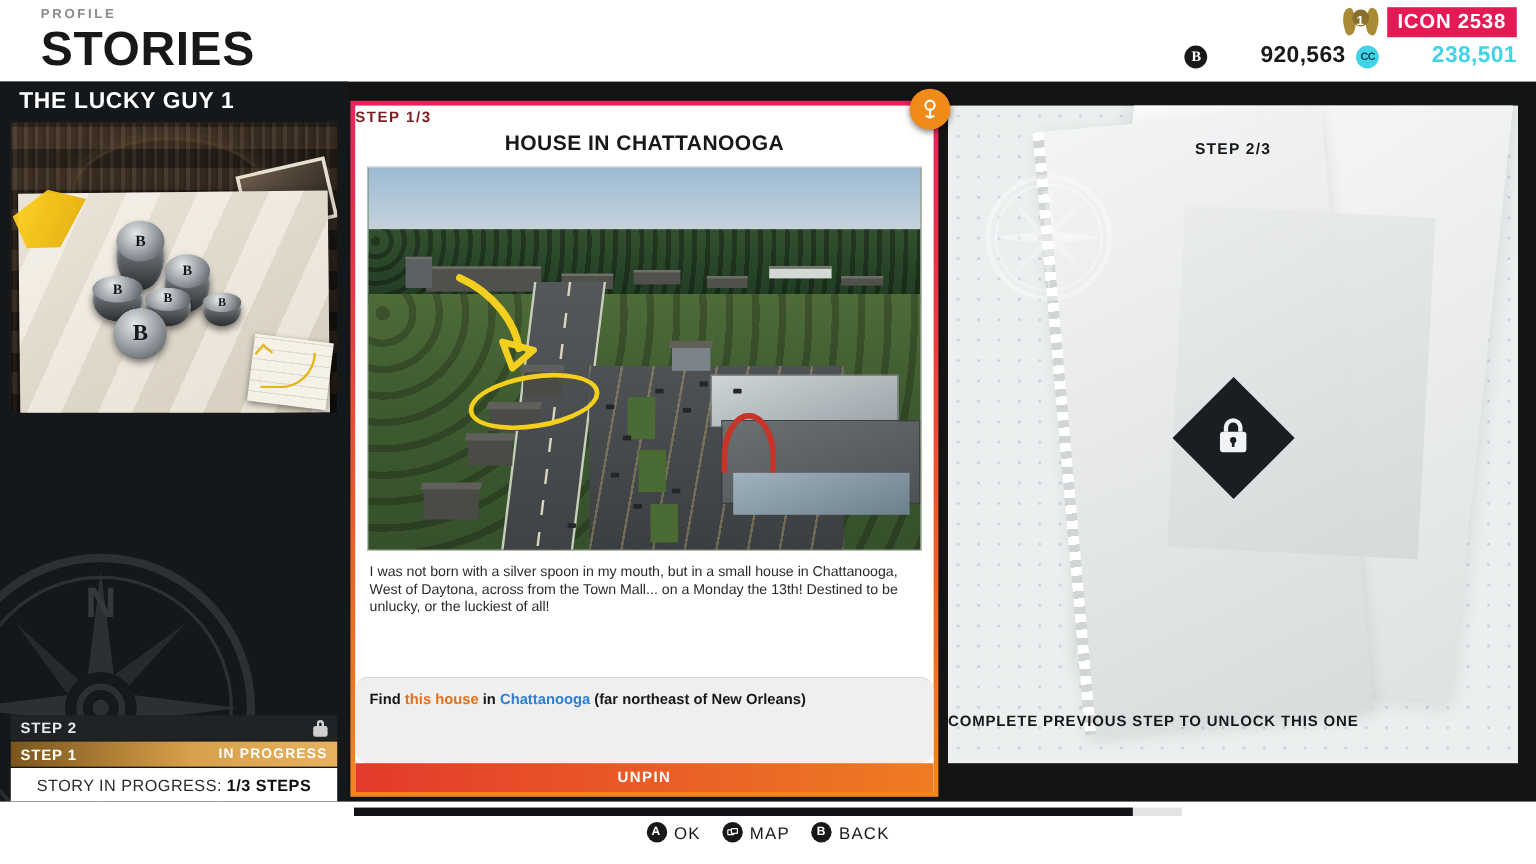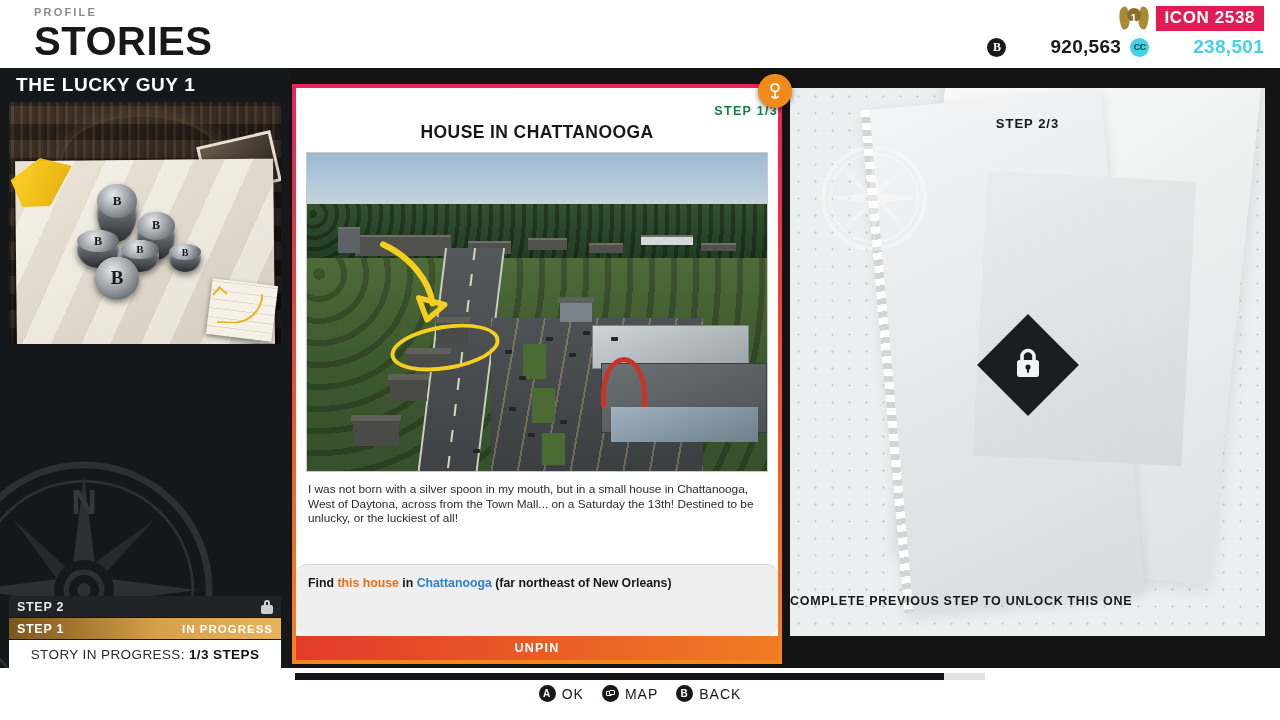--- a/index.html
+++ b/index.html
@@ -101,22 +101,22 @@
 
   
   .compass-wm { position:absolute; left:-52px; bottom:-58px; width:272px; height:272px; opacity:.2; }
 
   
   .center-card { position:absolute; left:292px; top:84px; width:490px; height:580px;
     background:linear-gradient(180deg,#e8245c 0%,#e8314b 22%,#ef5c2a 62%,#f2871c 100%);
     padding:4px; }
   .cc-inner { position:relative; width:100%; height:100%; background:#fff; overflow:hidden;
     display:flex; flex-direction:column; }
-  .cc-step { text-align:right; font-size:12.5px; font-weight:900; color:#15803d;
-    letter-spacing:1.3px; margin-top:16px; }
+  .cc-step { text-align:left; font-size:12.5px; font-weight:900; color:#7f1d1d;
+    letter-spacing:1.3px; margin-top:3px; }
   .cc-title { text-align:center; font-size:17.5px; font-weight:900; color:#16181a;
     letter-spacing:0.4px; margin-top:4px; }
   .cc-photo { position:relative; margin:9px 10px 0 10px; height:320px; overflow:hidden;
     background:#4d6b3b; border:1px solid #c9c9c9; }
   .cc-desc { padding:10px 12px 0 12px; font-size:11.8px; line-height:14.5px; color:#2a2a2a; }
   .cc-spacer { flex:1; }
   .cc-hint { background:#efefef; border-top:1px solid #dadada; padding:11px 12px;
     font-size:12.3px; font-weight:900; color:#16181a; height:72px;border-radius:11px; }
   .cc-hint .o { color:#e2701b; }
   .cc-hint .b { color:#2e7fd4; }
@@ -363,21 +363,21 @@
         <div class="car" style="left:55%; top:84%;"></div>
         <div class="car" style="left:36%; top:93%;"></div>
         <div class="car" style="left:66%; top:58%;"></div>
         <svg class="yellow-arrow" viewBox="0 0 120 130">
           <path d="M6 8 C 46 26, 74 62, 78 94" fill="none" stroke="#f5cf1e" stroke-width="9" stroke-linecap="round"></path>
           <polygon points="58,86 96,96 70,118" fill="none" stroke="#f5cf1e" stroke-width="8" stroke-linejoin="round"></polygon>
         </svg>
         <div class="yellow-circle"></div>
       </div>
 
-      <div class="cc-desc">I was not born with a silver spoon in my mouth, but in a small house in Chattanooga, West of Daytona, across from the Town Mall... on a Saturday the 13th! Destined to be unlucky, or the luckiest of all!</div>
+      <div class="cc-desc">I was not born with a silver spoon in my mouth, but in a small house in Chattanooga, West of Daytona, across from the Town Mall... on a Monday the 13th! Destined to be unlucky, or the luckiest of all!</div>
 
       <div class="cc-spacer"></div>
 
       <div class="cc-hint">
         <span>Find </span><span class="o">this house</span><span> in </span><span class="b">Chattanooga</span><span> (far northeast of New Orleans)</span>
       </div>
 
       <div class="cc-action">UNPIN</div>
     </div>
   </div>

